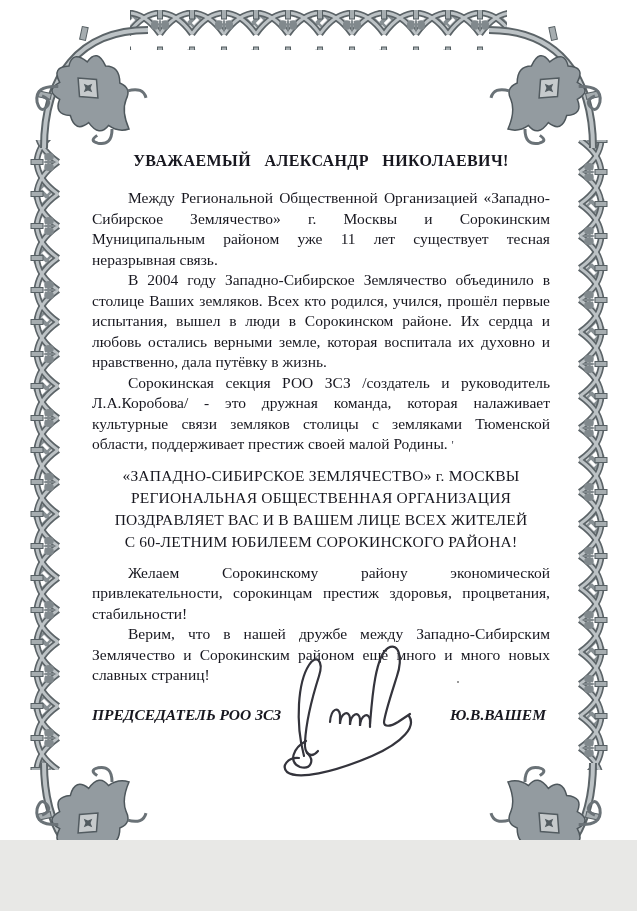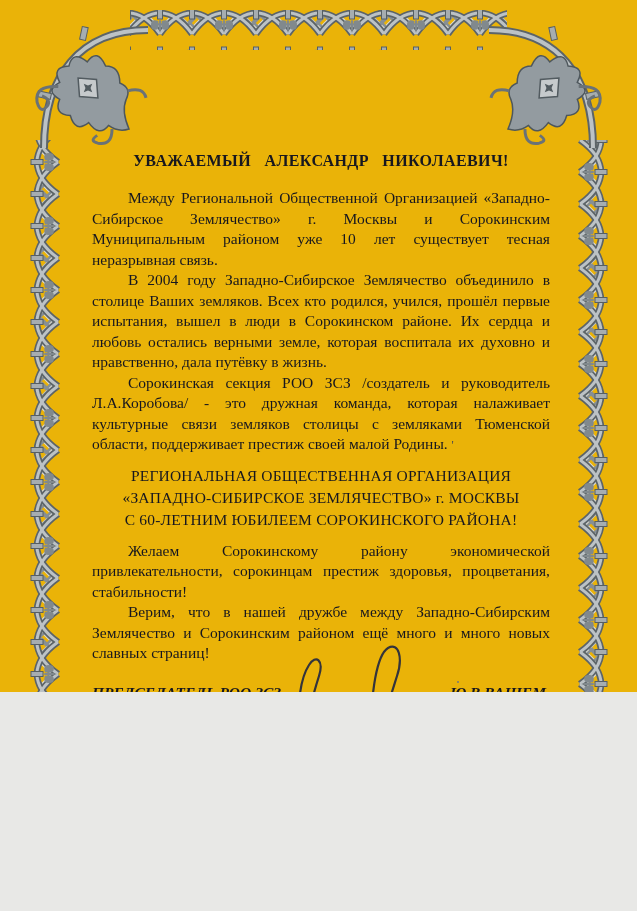--- a/index.html
+++ b/index.html
@@ -1,17 +1,17 @@
 <!DOCTYPE html>
 <html><head>
 <meta charset="utf-8">
 <style>
   html,body{margin:0;padding:0;background:#e8e8e6;}
   .page{
-    position:relative;width:637px;height:692px;background:#eab308;
+    position:relative;width:637px;height:840px;background:#ffffff;
     overflow:hidden;font-family:"Liberation Serif","DejaVu Serif",serif;color:#17171f;
   }
   .border-svg,.sig-svg{position:absolute;left:0;top:0;width:637px;height:911px;pointer-events:none;}
   .border-svg{z-index:1;}
   .content{position:absolute;left:92px;top:150px;width:458px;z-index:2;}
   .salutation{
     font-size:16px;line-height:22px;font-weight:bold;text-align:center;
     letter-spacing:.4px;word-spacing:9px;margin:0 0 16px 0;
   }
   .body-par{font-size:15.5px;line-height:20.5px;text-align:justify;text-indent:36px;margin:0;}
@@ -100,27 +100,28 @@
 
     <use href="#cornerOrn"></use>
     <use href="#cornerOrn" transform="translate(637,0) scale(-1,1)"></use>
     <use href="#cornerOrn" transform="translate(0,911) scale(1,-1)"></use>
     <use href="#cornerOrn" transform="translate(637,911) scale(-1,-1)"></use>
   </svg>
 
   <div class="content">
     <h1 class="salutation">УВАЖАЕМЫЙ АЛЕКСАНДР НИКОЛАЕВИЧ!</h1>
 
-    <p class="body-par">Между Региональной Общественной Организацией «Западно-Сибирское Землячество» г. Москвы и Сорокинским Муниципальным районом уже 10 лет существует тесная неразрывная связь.</p>
+    <p class="body-par">Между Региональной Общественной Организацией «Западно-Сибирское Землячество» г. Москвы и Сорокинским Муниципальным районом уже 11 лет существует тесная неразрывная связь.</p>
     <p class="body-par">В 2004 году Западно-Сибирское Землячество объединило в столице Ваших земляков. Всех кто родился, учился, прошёл первые испытания, вышел в люди в Сорокинском районе. Их сердца и любовь остались верными земле, которая воспитала их духовно и нравственно, дала путёвку в жизнь.</p>
     <p class="body-par"><span>Сорокинская секция РОО ЗСЗ /создатель и руководитель Л.А.Коробова/ - это дружная команда, которая налаживает культурные связи земляков столицы с земляками Тюменской области, поддерживает престиж своей малой Родины.</span> <span class="artifact">'</span></p>
 
     <div class="proclamation">
+      <div>«ЗАПАДНО-СИБИРСКОЕ ЗЕМЛЯЧЕСТВО» г. МОСКВЫ</div>
       <div>РЕГИОНАЛЬНАЯ ОБЩЕСТВЕННАЯ ОРГАНИЗАЦИЯ</div>
-      <div>«ЗАПАДНО-СИБИРСКОЕ ЗЕМЛЯЧЕСТВО» г. МОСКВЫ</div>
+      <div>ПОЗДРАВЛЯЕТ ВАС И В ВАШЕМ ЛИЦЕ ВСЕХ ЖИТЕЛЕЙ</div>
       <div>С 60-ЛЕТНИМ ЮБИЛЕЕМ СОРОКИНСКОГО РАЙОНА!</div>
     </div>
 
     <div class="closing">
       <p class="body-par">Желаем Сорокинскому району экономической привлекательности, сорокинцам  престиж здоровья, процветания, стабильности!</p>
       <p class="body-par">Верим, что в нашей дружбе между Западно-Сибирским Землячество и Сорокинским районом ещё много и много новых славных страниц!</p>
     </div>
 
     <div class="sig-row">
       <span>ПРЕДСЕДАТЕЛЬ РОО ЗСЗ</span>

